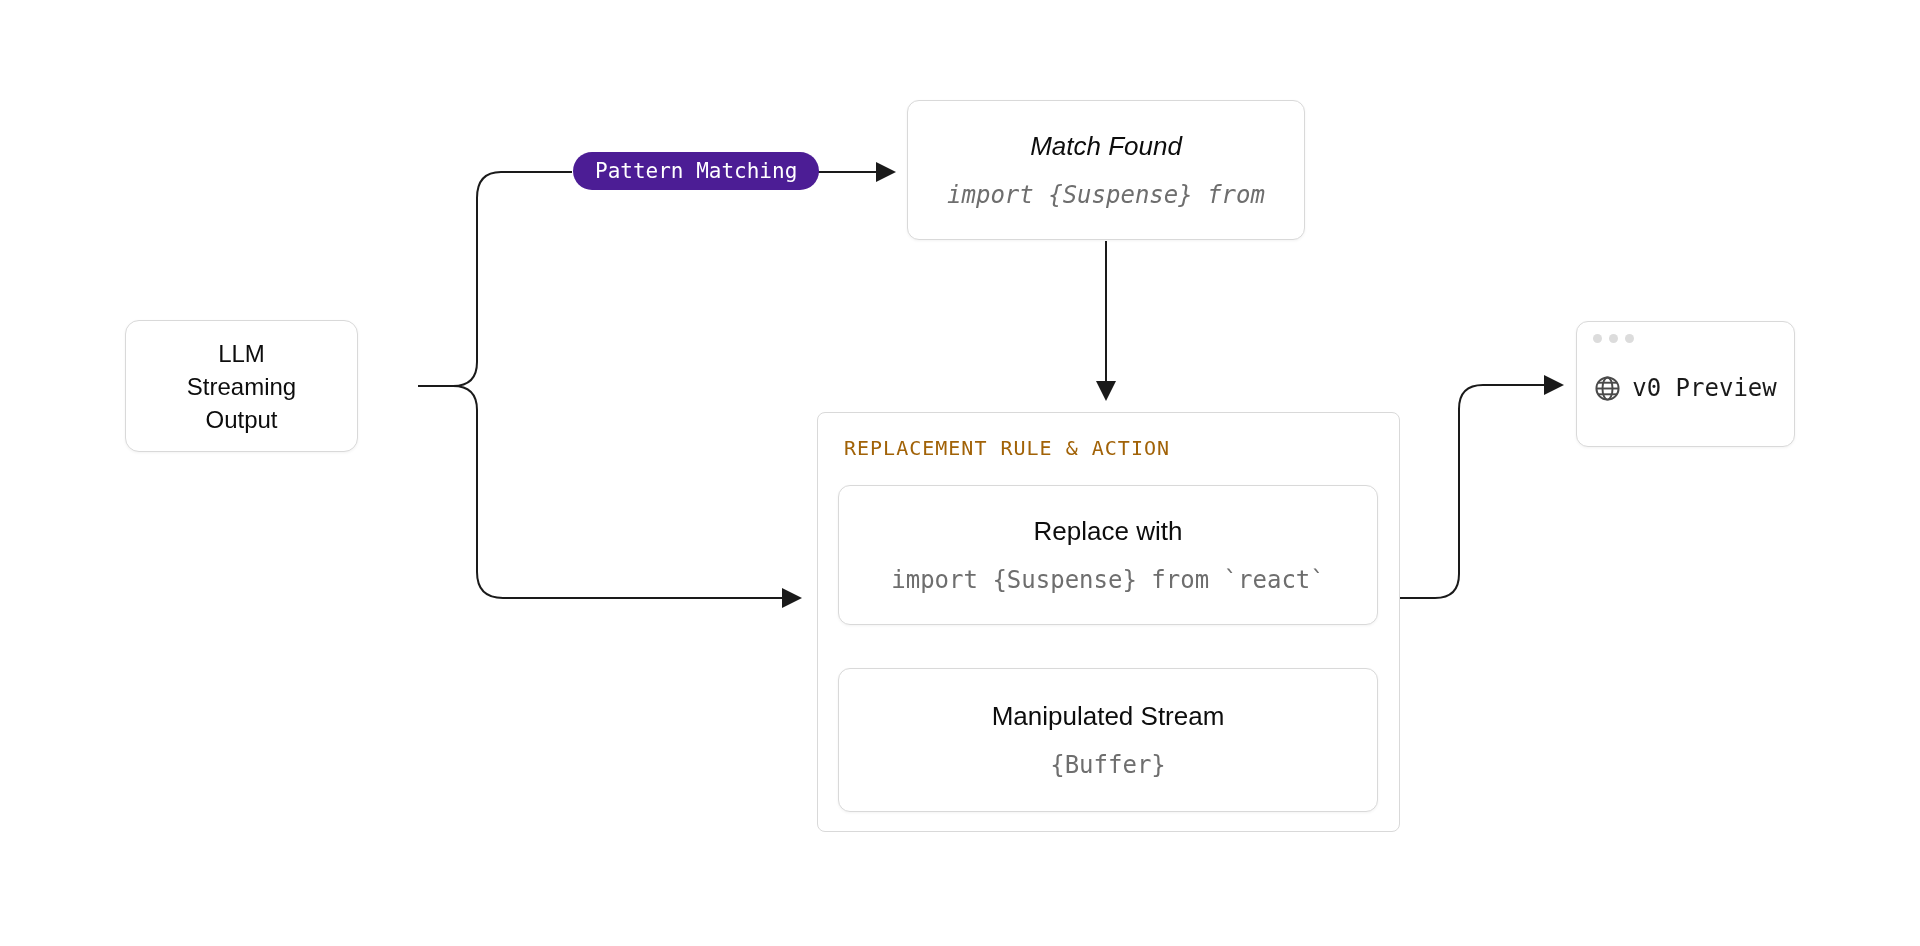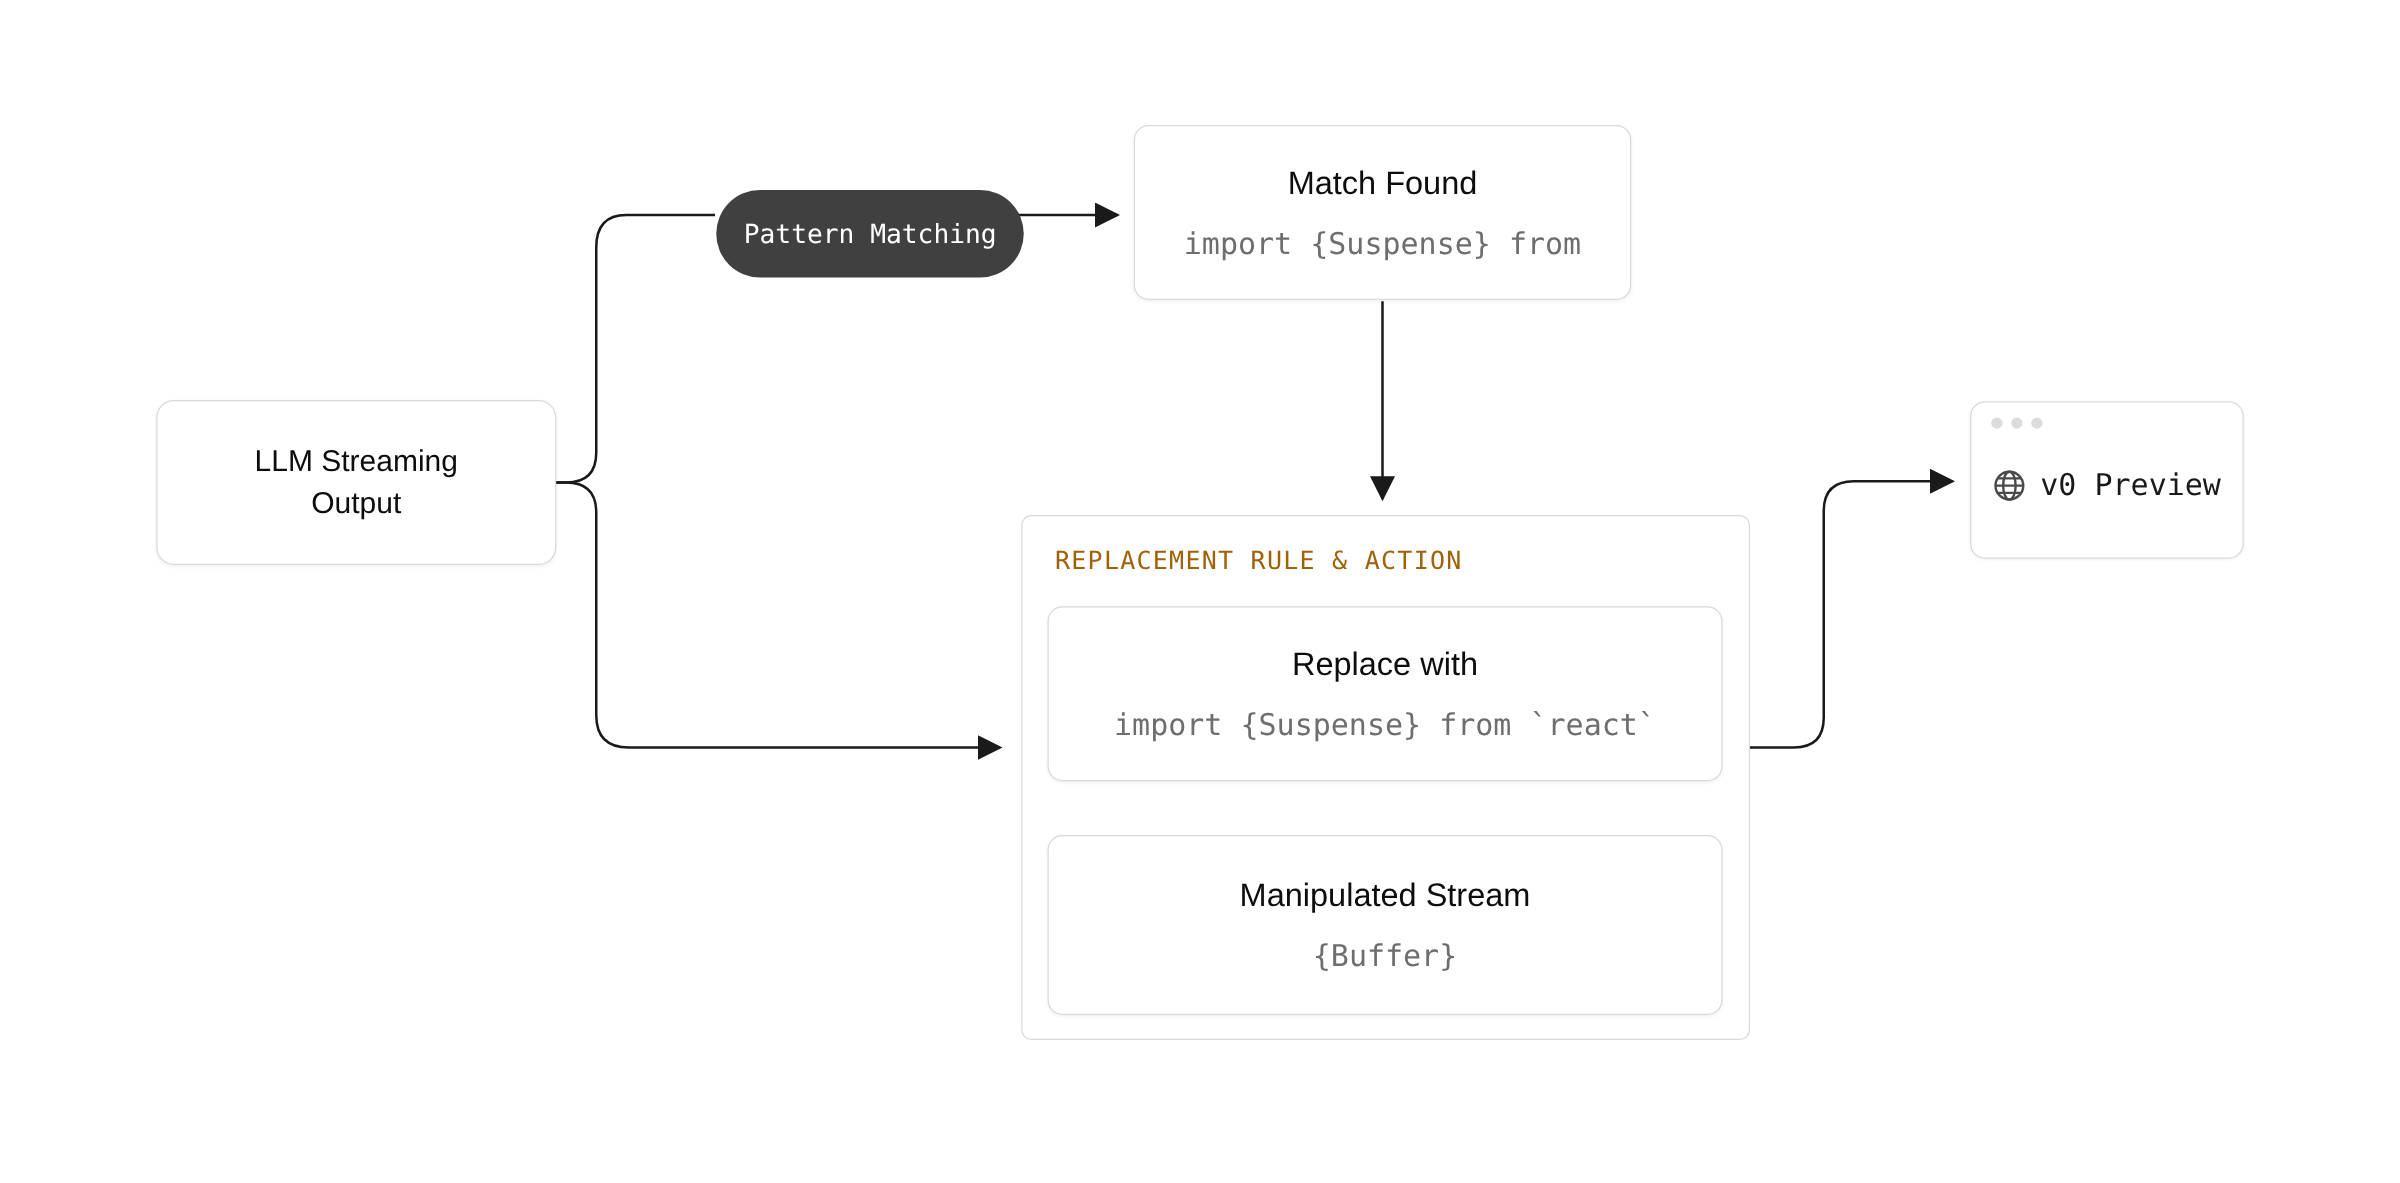--- a/index.html
+++ b/index.html
@@ -40,47 +40,47 @@
     font-family: "DejaVu Sans Mono", monospace;
     font-size: 24px;
     color: #6e6e6e;
     line-height: 32px;
     margin-top: 16px;
     text-align: right;
     white-space: nowrap;
   }
   .node-llm {
     left: 125px; top: 320px;
-    width: 320px; height: 132px;
+    width: 233px; height: 132px;
     border-radius: 14px;
   }
   .node-llm .llm-label {
     font-size: 24px;
     line-height: 33px;
     color: #0d0d0d;
     text-align: center;
     padding: 0 44px;
   }
   .pill {
     position: absolute;
     left: 573px; top: 152px;
     height: 38px;
-    padding: 16px 22px;
-    background: #404040;
+    padding: 0 22px;
+    background: #4c1d95;
     color: #ffffff;
     border-radius: 999px;
     display: flex;
     align-items: center;
     justify-content: center;
     font-family: "DejaVu Sans Mono", monospace;
     font-size: 21px;
     z-index: 3;
     white-space: nowrap;
   }
-  .node-match { left: 907px; top: 100px; width: 398px; height: 140px; }
+  .node-match { left: 907px; top: 100px; width: 398px; height: 140px; font-style: italic; }
   .group-box {
     position: absolute;
     left: 817px; top: 412px;
     width: 583px; height: 420px;
     border: 1px solid #d9d9d9;
     border-radius: 8px;
     background: #ffffff;
     z-index: 2;
     box-sizing: border-box;
   }

